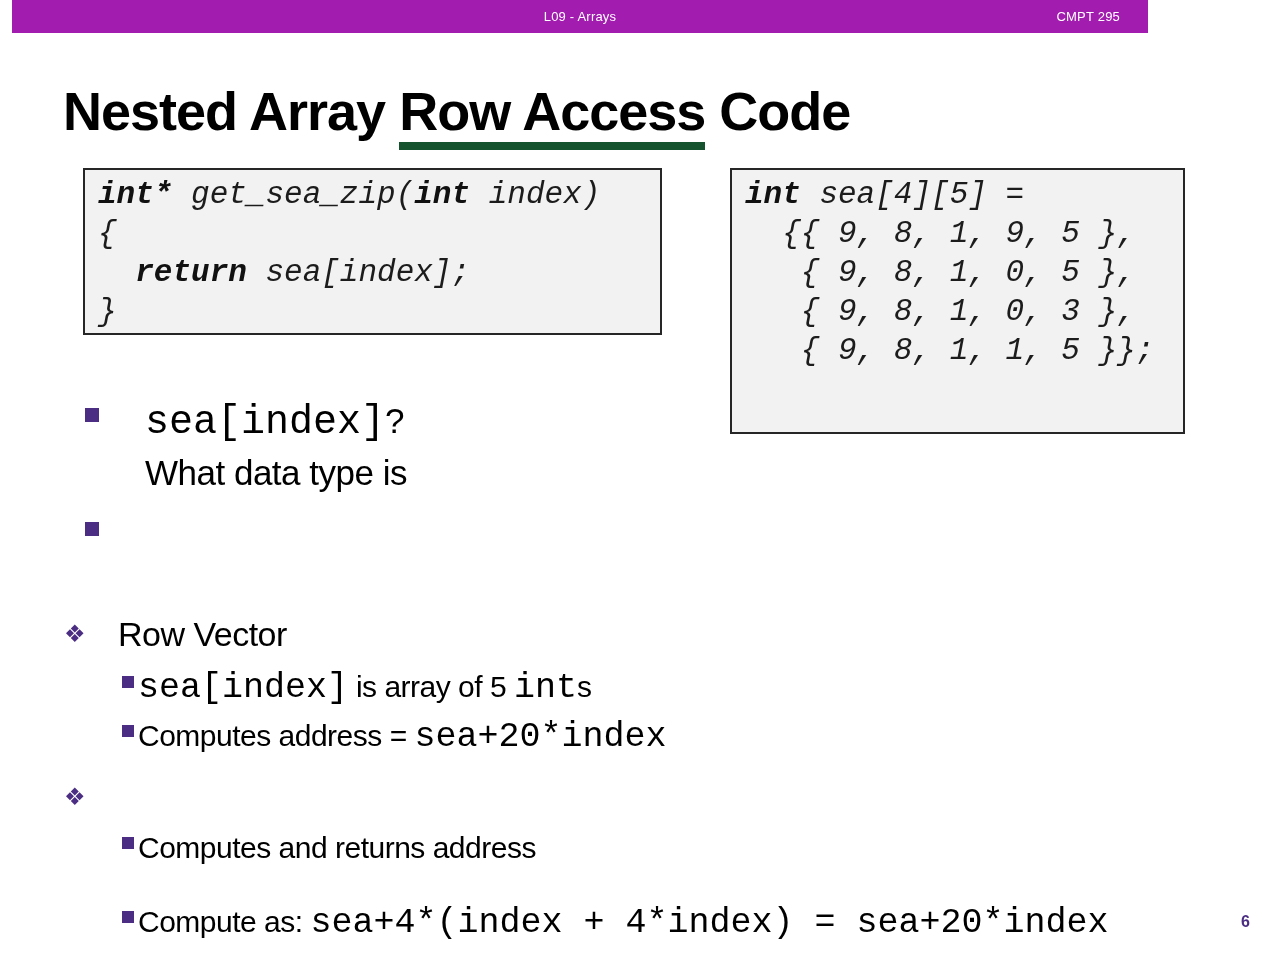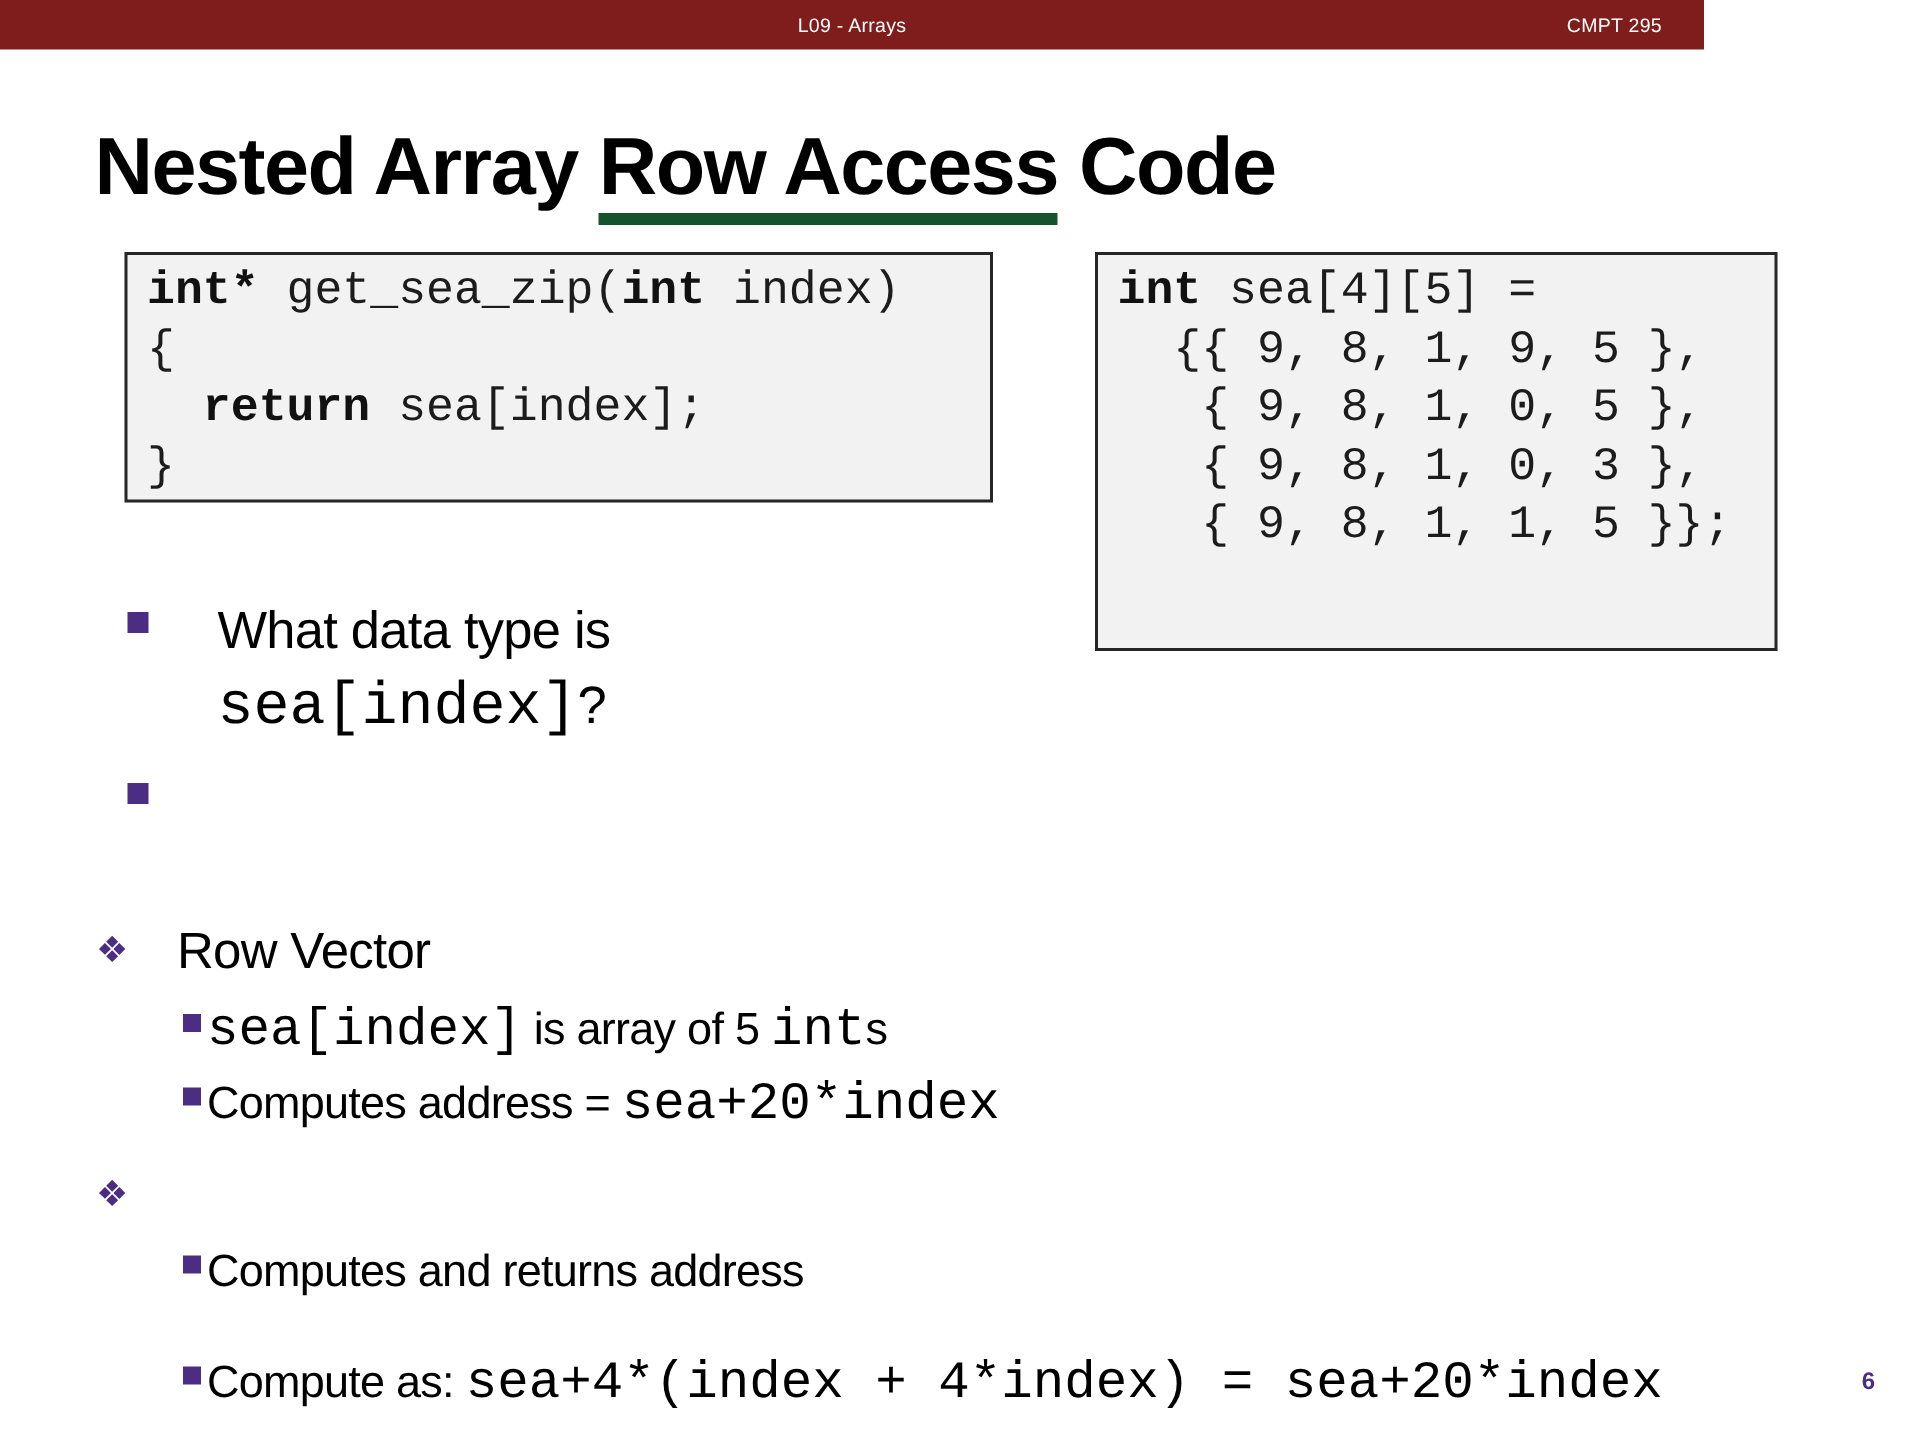--- a/index.html
+++ b/index.html
@@ -1,22 +1,22 @@
 <!DOCTYPE html>
 <html><head>
 <meta charset="utf-8">
 <style>
   * { margin: 0; padding: 0; box-sizing: border-box; }
   html, body { width: 1280px; height: 960px; background: #ffffff; overflow: hidden; }
   body { font-family: "Liberation Sans", sans-serif; color: #000; position: relative; }
 
   
   .header-bar {
-    position: absolute; left: 0; top: 0; width: 1136px; height: 33px;
-    background: #7f1d1d; color: #fff;
+    position: absolute; left: 12px; top: 0; width: 1136px; height: 33px;
+    background: #a21caf; color: #fff;
   }
   .header-center {
     position: absolute; left: 0; right: 0; top: 9px; text-align: center;
     font-size: 13px; letter-spacing: 0.2px;
   }
   .header-right {
     position: absolute; right: 28px; top: 9px; font-size: 13px; letter-spacing: 0.2px;
   }
 
   
@@ -27,21 +27,21 @@
   }
   .slide-title .u { border-bottom: 8px solid #14532d; padding-bottom: 1px; }
 
   
   .codebox {
     position: absolute; background: #f2f2f2; border: 2px solid #262626;
     font-family: "Liberation Mono", "DejaVu Sans Mono", monospace;
     font-size: 31px; line-height: 39px; color: #1c1c1c;
     padding: 5px 0 0 13px;
   }
-  .codebox .line { white-space: pre; }
+  .codebox .line { white-space: pre; font-style: italic; }
   .codebox .kw { font-weight: 700; color: #111; }
   .codebox-left  { left: 83px;  top: 168px; width: 579px; height: 167px; }
   .codebox-right { left: 730px; top: 168px; width: 455px; height: 266px; }
   .pre { white-space: pre; }
 
   
   .sq  { width: 14px; height: 14px; background: #4B2E83; position: absolute; }
   .sqs { width: 12px; height: 12px; background: #4B2E83; position: absolute; }
 
   .q-row { position: absolute; left: 85px; }
@@ -85,22 +85,22 @@
   <div class="line"><span class="kw">int</span><span> sea[4][5] =</span></div>
   <div class="line">  {{ 9, 8, 1, 9, 5 },</div>
   <div class="line">   { 9, 8, 1, 0, 5 },</div>
   <div class="line">   { 9, 8, 1, 0, 3 },</div>
   <div class="line">   { 9, 8, 1, 1, 5 }};</div>
 </div>
 
 <div class="q-row" style="top: 396px;">
   <div class="sq"></div>
   <div class="q-text">
+    <div><span class="q-code">sea[index]</span><span>?</span></div>
     <div>What data type is</div>
-    <div><span class="q-code">sea[index]</span><span>?</span></div>
   </div>
 </div>
 
 <div class="q-row" style="top: 510px;">
   <div class="sq"></div>
 </div>
 
 <div class="sec-row" style="top: 611px;">
   <div class="diamond">❖</div>
   <div class="sec-label">Row Vector</div>

